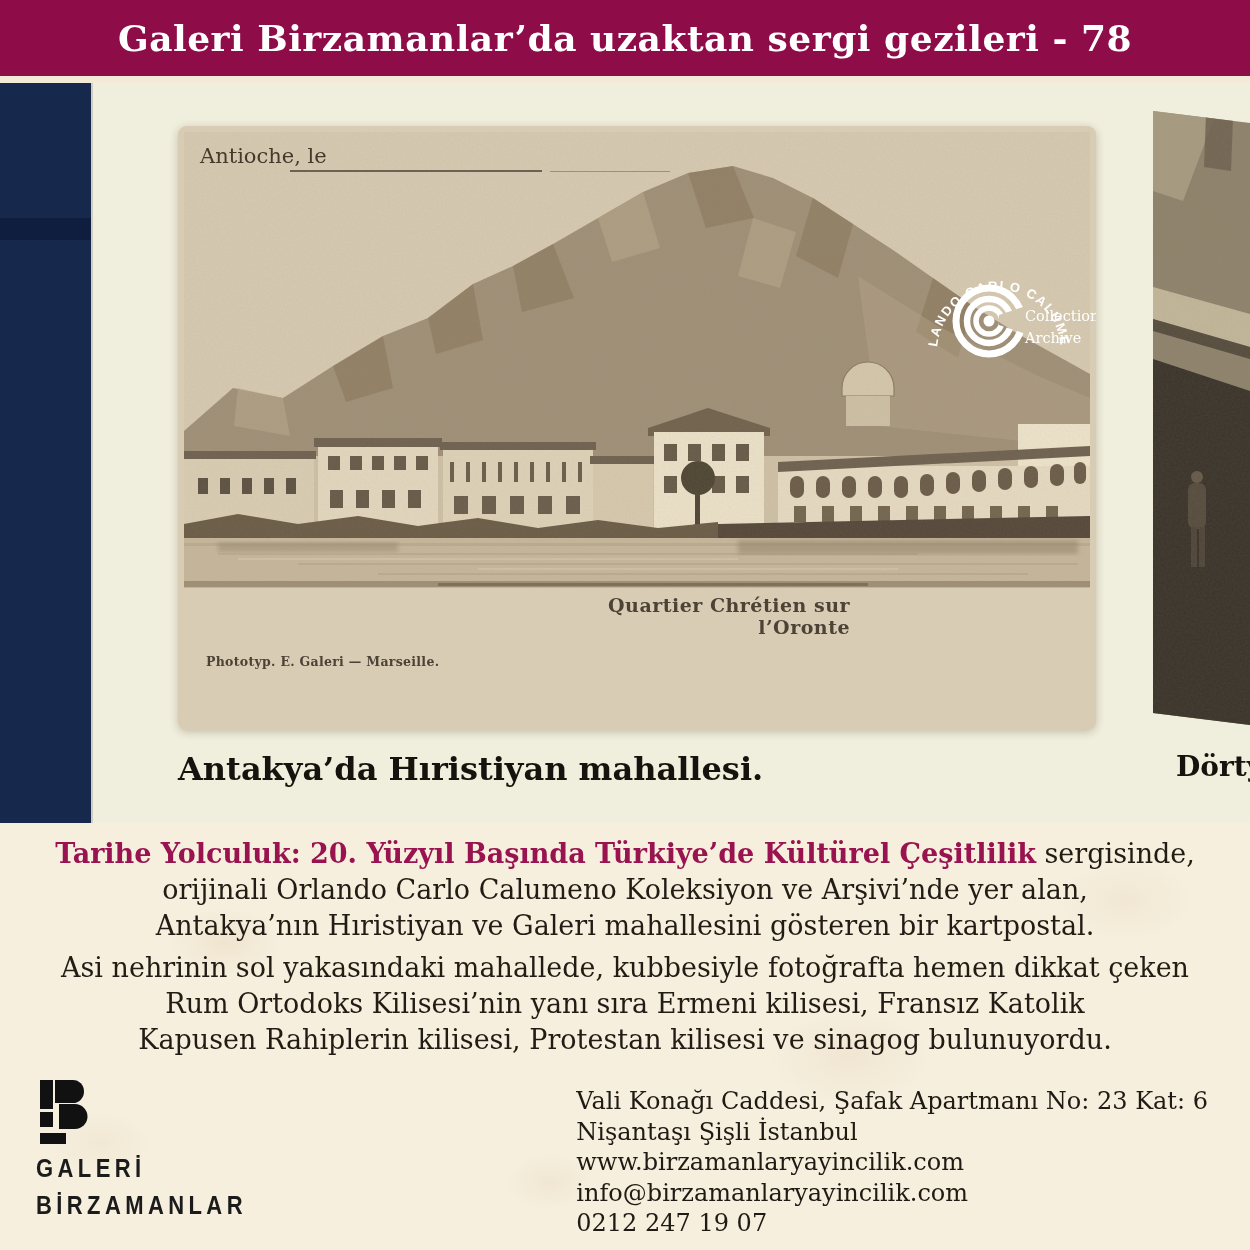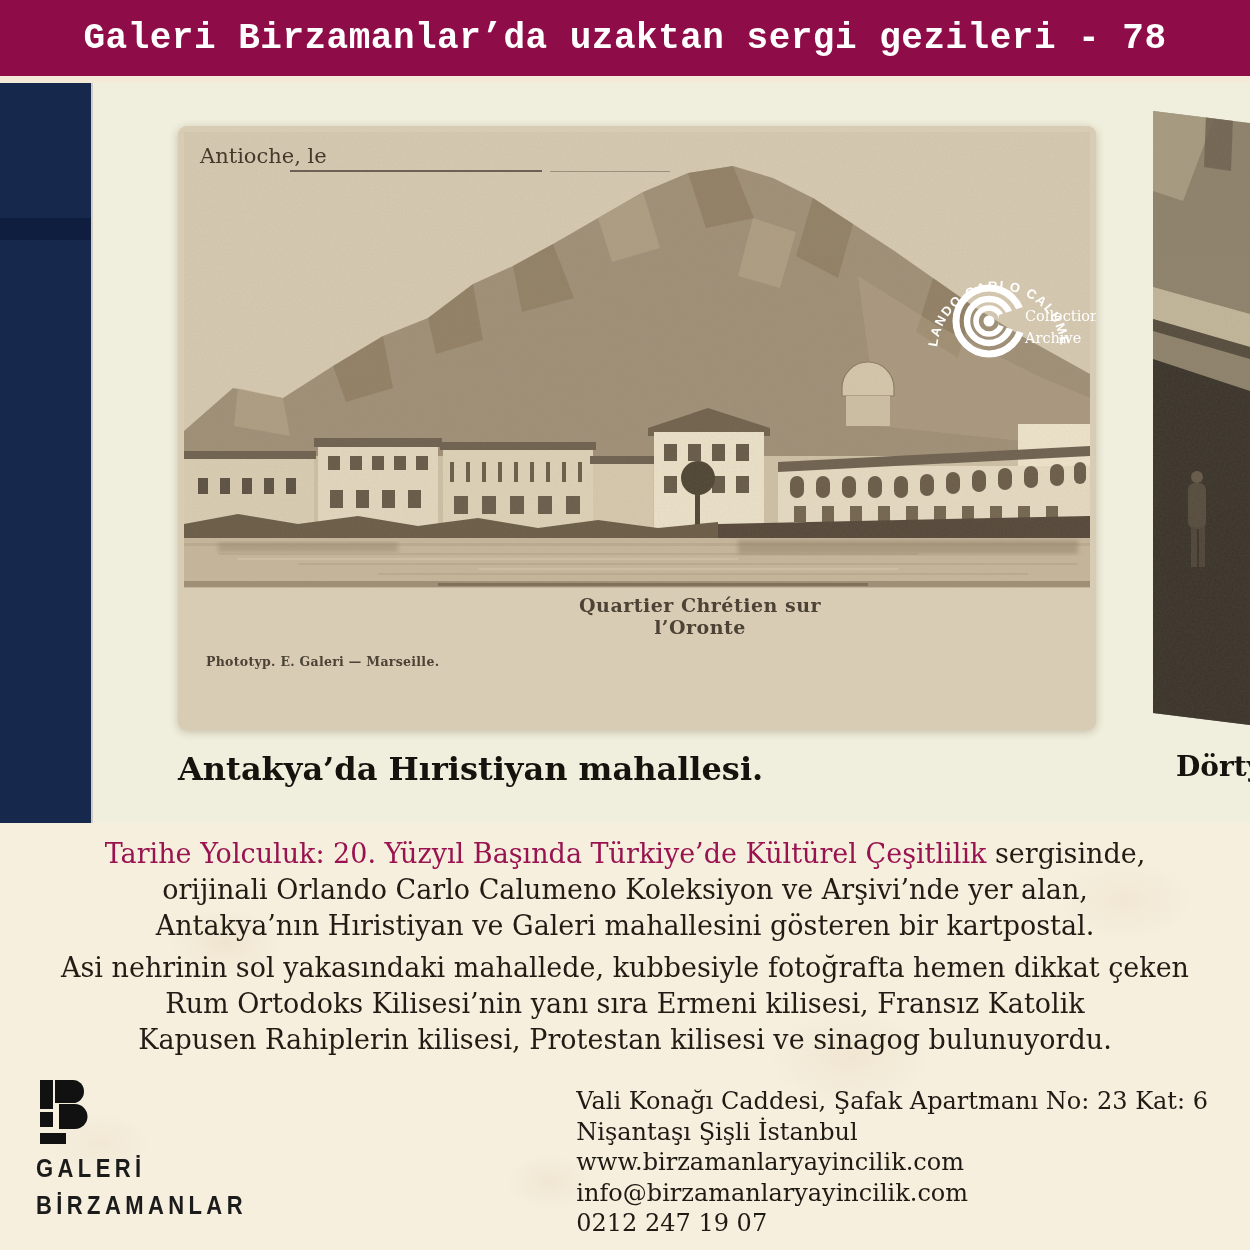--- a/index.html
+++ b/index.html
@@ -3,39 +3,39 @@
 <meta charset="utf-8">
 <style>
   * { margin:0; padding:0; box-sizing:border-box; }
   html,body { width:1250px; height:1250px; }
   body { font-family:"DejaVu Serif", serif; overflow:hidden; position:relative; }
   .canvas { position:absolute; inset:0; width:1250px; height:1250px; background:#f6efde; overflow:hidden; }
 
   
   .banner { position:absolute; left:0; top:0; width:1250px; height:76px;
             display:flex; align-items:center; justify-content:center; }
-  .banner-title { color:#ffffff; font-size:36px; font-weight:600; letter-spacing:.5px;font-family:Liberation Mono, monospace; }
+  .banner-title { color:#ffffff; font-size:36px; font-weight:600; letter-spacing:.5px; }
 
   .thin-strip { position:absolute; left:0; top:76px; width:1250px; height:7px; background:#f3ead7; }
 
   
   .middle { position:absolute; left:0; top:83px; width:1250px; height:740px; background:#f0eedc; }
   .navy-strip { position:absolute; left:0; top:0; width:93px; height:740px;
                 border-right:2px solid #cfcdc4; }
   .navy-band { position:absolute; left:0; top:135px; width:100%; height:22px; }
 
   
   .postcard { position:absolute; left:178px; top:43px; width:918px; height:604px;
               background:#d9ccb4; border-radius:9px; overflow:hidden;
               box-shadow:0 2px 8px rgba(60,45,25,.25); }
   .scene { position:absolute; inset:0; }
   .corner-label { position:absolute; left:22px; top:18px; font-size:21px; color:#443a2c; }
   .corner-line { position:absolute; left:112px; top:44px; width:252px; height:2px; background:#4a4034; opacity:.75; }
   .corner-line2 { position:absolute; left:372px; top:45px; width:120px; height:1px; background:#4a4034; opacity:.4; }
-  .pc-caption { position:absolute; left:372px; top:468px; width:300px; text-align:center;
+  .pc-caption { position:absolute; left:372px; top:468px; width:300px; text-align:right;
                 font-size:19px; font-weight:600; letter-spacing:.5px; color:#4c4336; }
   .pc-credit { position:absolute; left:28px; top:528px; font-size:12.5px; font-weight:700;
                letter-spacing:.3px; color:#4c4336; }
   .watermark { position:absolute; left:723px; top:105px; width:195px; height:165px; }
 
   .caption-left { position:absolute; left:178px; top:667px; font-size:32px; font-weight:700; color:#16130e; }
   .caption-right { position:absolute; left:1176px; top:667px; font-size:28px; font-weight:700;
                    color:#16130e; white-space:nowrap; }
 
   .right-photo { position:absolute; left:1153px; top:26px; width:97px; height:616px; }
@@ -47,21 +47,21 @@
       radial-gradient(ellipse 90px 55px at 18% 28%, rgba(213,184,148,.20), transparent 62%),
       radial-gradient(ellipse 130px 75px at 68% 55%, rgba(209,179,144,.16), transparent 62%),
       radial-gradient(ellipse 70px 45px at 44% 84%, rgba(204,174,139,.14), transparent 62%),
       radial-gradient(ellipse 110px 65px at 90% 18%, rgba(213,184,148,.15), transparent 62%),
       radial-gradient(ellipse 80px 50px at 8% 75%, rgba(209,179,144,.13), transparent 62%);
   }
   .para { position:absolute; left:0; width:1250px; text-align:center;
           font-size:27px; line-height:36px; color:#221c15; }
   .para1 { top:13px; }
   .para2 { top:127px; }
-  .hl { font-weight:400; }
+  .hl { font-weight:700; }
 
   .logo-mark { position:absolute; left:40px; top:257px; width:52px; height:66px; }
   .logo-line { position:absolute; left:36px; font-family:"Liberation Sans", sans-serif;
                font-weight:700; font-size:25px; letter-spacing:5px; color:#1b1b1b;
                transform:scaleX(.88); transform-origin:left center; white-space:nowrap; }
   .logo-line1 { top:331px; }
   .logo-line2 { top:368px; }
 
   .contact { position:absolute; right:42px; top:263px; text-align:left;
              font-size:24px; line-height:30.5px; color:#1f1a14; }

